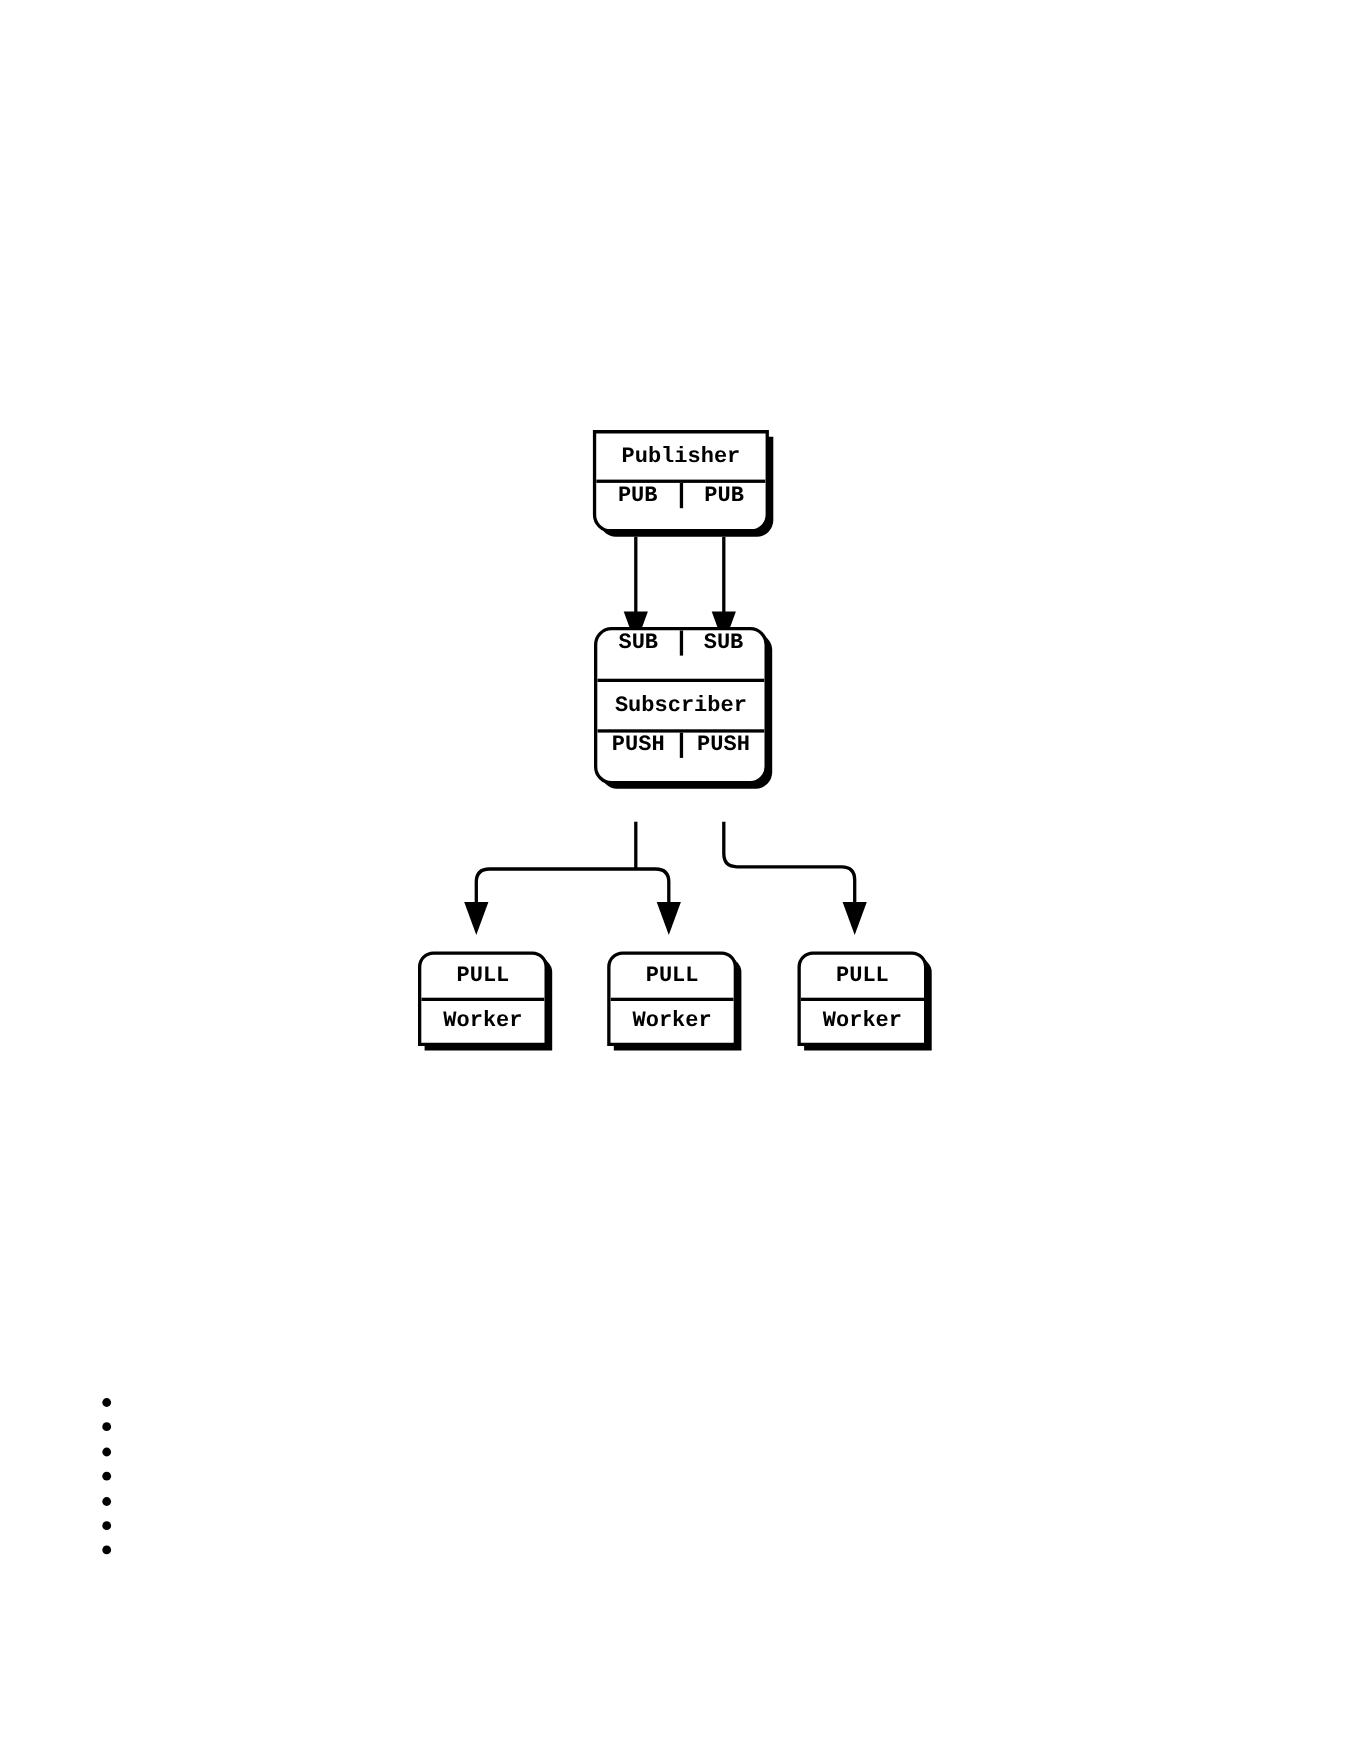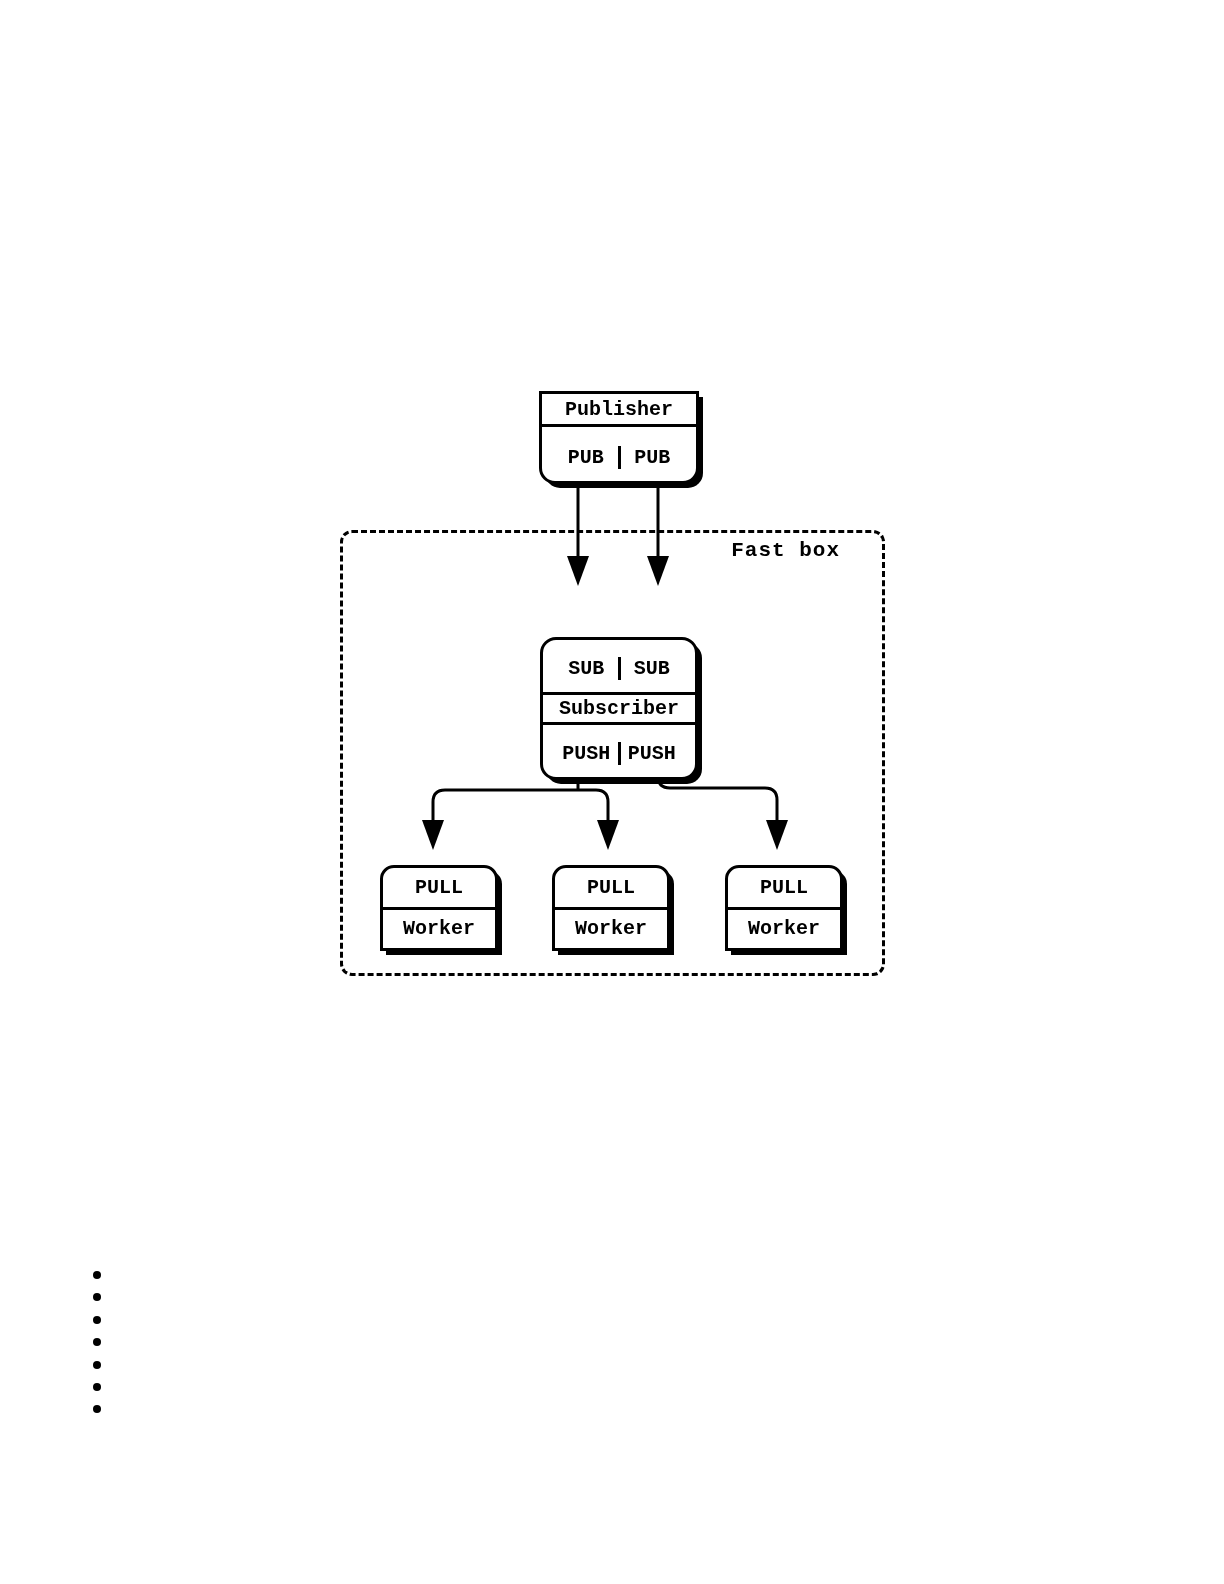--- a/index.html
+++ b/index.html
@@ -49,35 +49,35 @@
     border: 3px solid #000;
     box-sizing: border-box;
     box-shadow: 5px 5px 0 -1px #000;
     display: flex;
     flex-direction: column;
     overflow: hidden;
     z-index: 3;
     font-size: 20px;
   }
   .publisher  { left: 539px; top: 391px; width: 160px; height: 93px; border-radius: 0 0 16px 16px; }
-  .subscriber { left: 540px; top: 637px; width: 158px; height: 143px; border-radius: 16px; }
+  .subscriber { left: 540px; top: 570px; width: 158px; height: 143px; border-radius: 16px; }
   .worker     { top: 865px; width: 118px; height: 86px; border-radius: 14px 14px 0 0; justify-content: space-between; }
   .worker-1 { left: 380px; }
   .worker-2 { left: 552px; }
   .worker-3 { left: 725px; }
 
   .row {
     flex: 1;
     display: flex;
     align-items: center;
     justify-content: center;
     min-height: 0;
   }
   .row + .row { border-top: 3px solid #000; }
-  .cells { padding: 12px; align-items: flex-end; }
+  .cells { padding: 0; align-items: flex-start; }
   .cell {
     flex: 1;
     display: flex;
     align-items: center;
     justify-content: center;
   }
   .cell + .cell { border-left: 3px solid #000; }
 
   
   .bullets {
@@ -94,23 +94,20 @@
     margin-bottom: 14.4px;
     overflow: hidden;
     text-indent: -999px;
   }
 </style>
 </head>
 <body>
 
 <div class="page">
 
-  <div class="fastbox">
-    <span class="fastbox-label">Fast box</span>
-  </div>
 
   <svg class="arrows" width="1224" height="1584" viewBox="0 0 1224 1584">
 
     <g>
       <path d="M578,488 L578,558"></path>
       <polygon points="567,556 589,556 578,586"></polygon>
     </g>
 
     <g>
       <path d="M658,488 L658,558"></path>

